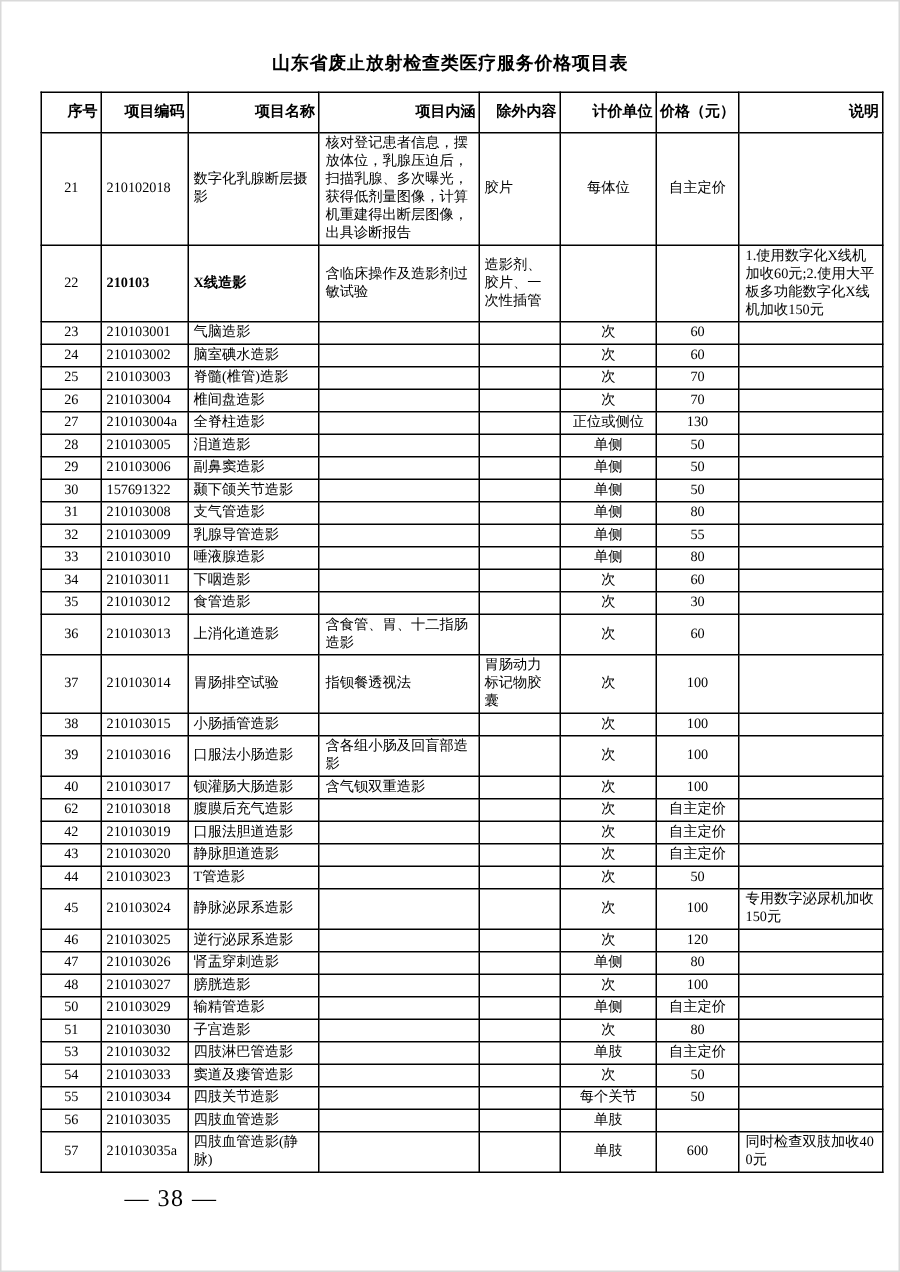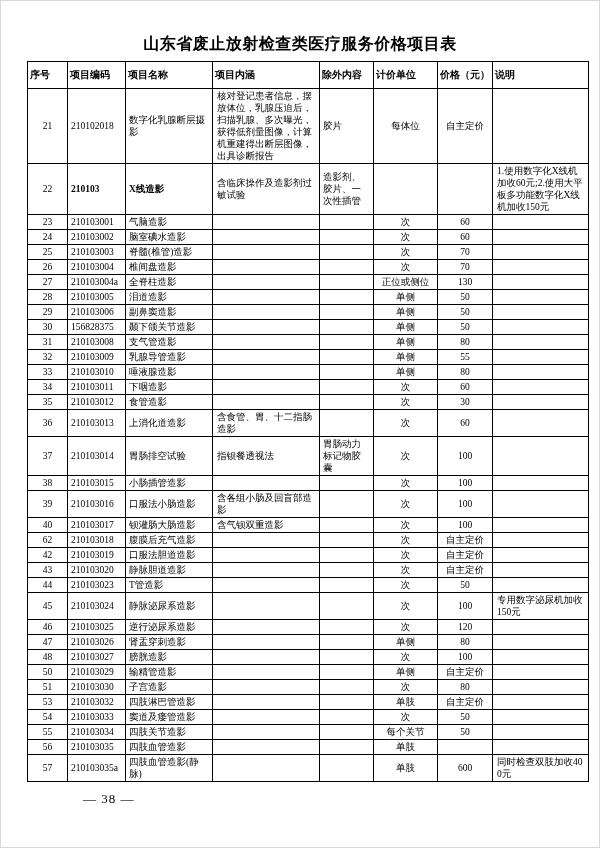--- a/index.html
+++ b/index.html
@@ -16,21 +16,21 @@
     border: 1px solid #d9d9d9;
     box-sizing: border-box;
     background: #fff;
   }
   .doc-title {
     position: absolute;
     top: 33px; left: 0; width: 100%;
     text-align: center;
     font-family: "Liberation Sans", sans-serif;
     font-weight: bold;
-    font-size: 16px;
+    font-size: 12px;
     letter-spacing: 0.5px;
   }
   table.price-table {
     position: absolute;
     top: 60px; left: 26px;
     width: 561px;
     border-collapse: collapse;
     table-layout: fixed;
   }
   .price-table th, .price-table td {
@@ -40,34 +40,34 @@
     line-height: 12px;
     vertical-align: middle;
     word-break: break-all;
     box-sizing: border-box;
   }
   .price-table th {
     font-family: "Liberation Sans", sans-serif;
     font-weight: bold;
     font-size: 10px;
     height: 27px;
-    text-align: left;
+    text-align: right;
     padding: 1px 2px;
   }
   .price-table tbody tr { height: 14px; }
   .price-table td.col-seq,
   .price-table td.col-unit,
   .price-table td.col-price { text-align: center; }
   .price-table td.col-content { padding: 1px 4px; }
   .price-table td.col-note { padding: 1px 4px; }
   .price-table td.bold { font-weight: bold; margin-left: 25px; }
   .page-footer {
     position: absolute;
     top: 790px; left: 82px;
-    font-size: 13px;
+    font-size: 16px;
     letter-spacing: 1px;
     font-family: "Liberation Serif", serif;
   }
 </style>
 </head>
 <body>
 
 <div class="page">
   <div class="doc-title">山东省废止放射检查类医疗服务价格项目表</div>
 
@@ -180,21 +180,21 @@
           <td class="col-code">210103006</td>
           <td class="col-name">副鼻窦造影</td>
           <td class="col-content"></td>
           <td class="col-exclusion"></td>
           <td class="col-unit">单侧</td>
           <td class="col-price">50</td>
           <td class="col-note"></td>
         </tr>
         <tr>
           <td class="col-seq">30</td>
-          <td class="col-code">156828375</td>
+          <td class="col-code">157691322</td>
           <td class="col-name">颞下颌关节造影</td>
           <td class="col-content"></td>
           <td class="col-exclusion"></td>
           <td class="col-unit">单侧</td>
           <td class="col-price">50</td>
           <td class="col-note"></td>
         </tr>
         <tr>
           <td class="col-seq">31</td>
           <td class="col-code">210103008</td>

